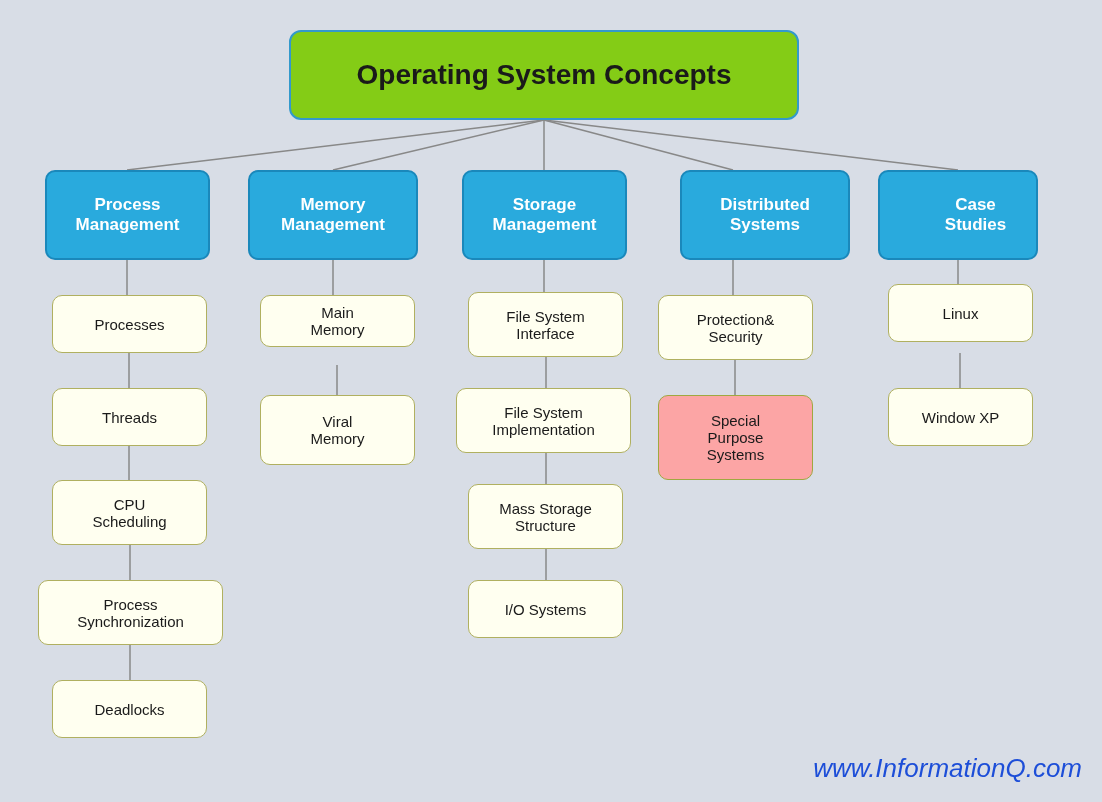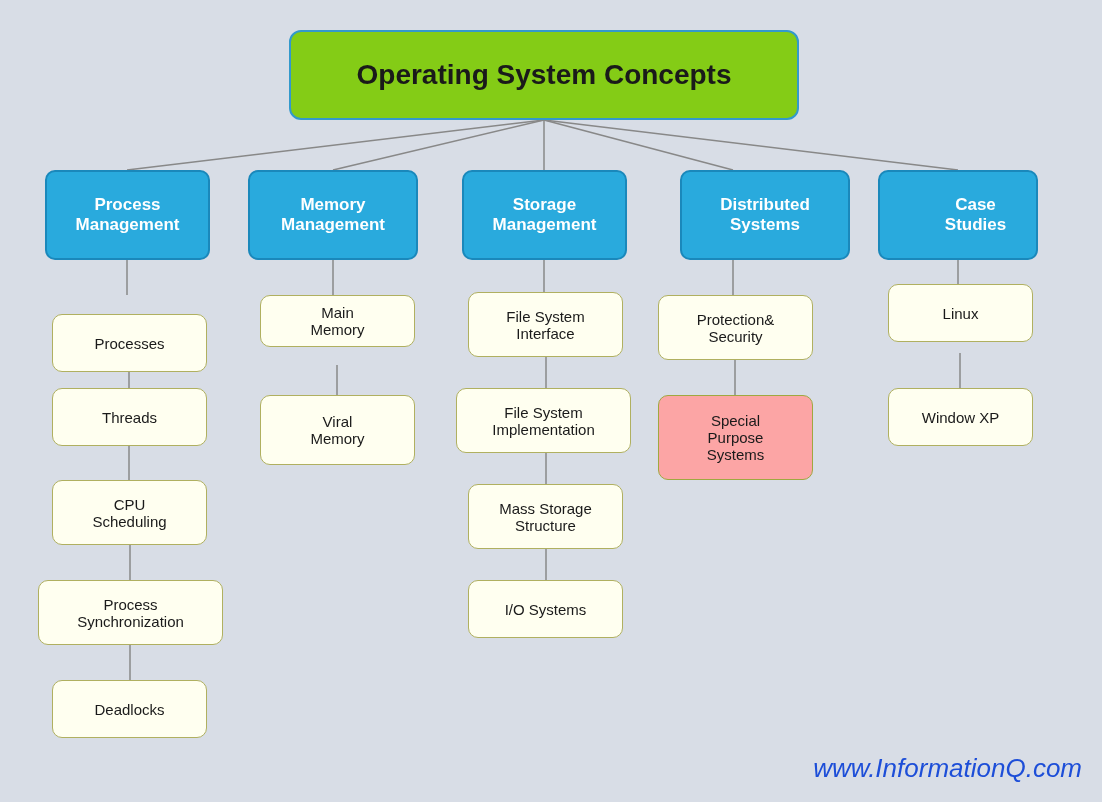--- a/index.html
+++ b/index.html
@@ -145,21 +145,21 @@
   <div class="cat-node" style="left:462px;top:170px;width:165px;height:90px;">
     <span>Storage<br>Management</span>
   </div>
   <div class="cat-node" style="left:648px;top:170px;width:170px;height:90px;margin-left:32px;">
     <span>Distributed<br>Systems</span>
   </div>
   <div class="cat-node" style="left:878px;top:170px;width:160px;height:90px;padding-left:43px;">
     <span>Case<br>Studies</span>
   </div>
 
-  <div class="child-node" style="left:52px;top:295px;width:155px;height:58px;margin-top:19px;">
+  <div class="child-node" style="left:52px;top:295px;width:155px;height:58px;">
     <span>Processes</span>
   </div>
   <div class="child-node" style="left:52px;top:388px;width:155px;height:58px;">
     <span>Threads</span>
   </div>
   <div class="child-node" style="left:52px;top:480px;width:155px;height:65px;">
     <span>CPU<br>Scheduling</span>
   </div>
   <div class="child-node" style="left:38px;top:580px;width:185px;height:65px;">
     <span>Process<br>Synchronization</span>

